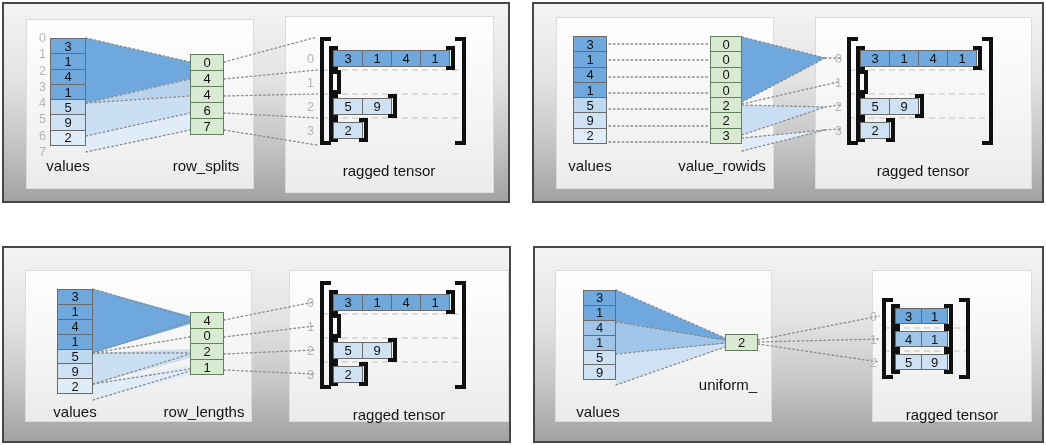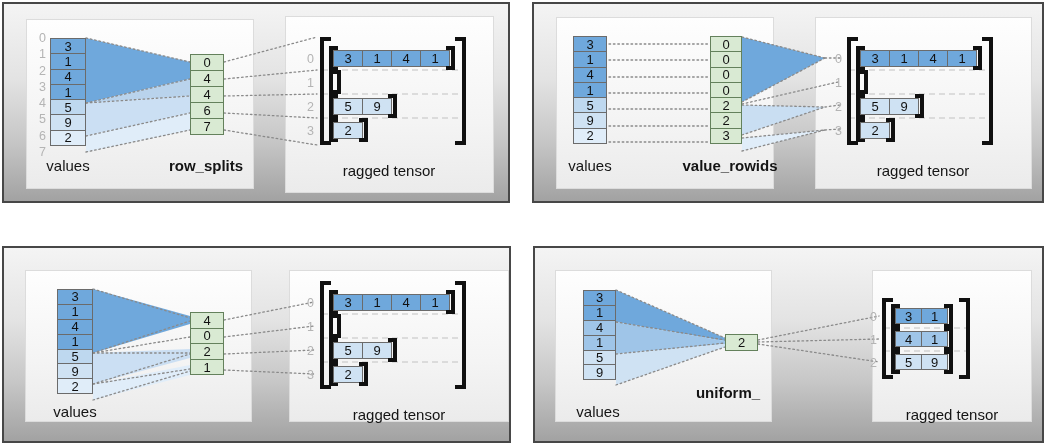--- a/index.html
+++ b/index.html
@@ -17,21 +17,21 @@
   .l1{background:#bed8ef;}
   .l{background:#cfe2f3;}
   .ll{background:#e0edf9;}
   .g{background:#d9ead3;border-color:#64815c;}
   .vcol{position:absolute;display:flex;flex-direction:column;}
   .vcol .cell{width:100%;margin-top:-1px;}
   .vcol .cell:first-child{margin-top:0;}
   .h163{height:16.3px;} .h159{height:15.9px;} .h166{height:16.6px;} .h17{height:17px;}
   .idx{position:absolute;font-size:12.5px;color:#b4b4b4;text-align:right;width:24px;line-height:16px;}
   .lbl{position:absolute;font-size:15px;color:#141414;text-align:center;line-height:17px;}
-  .lbl.bold{font-weight:700;}
+  .lbl.bold{font-weight:400;}
   .rrow{position:absolute;display:flex;align-items:center;}
   .rcell{width:30px;height:17px;margin-left:-1px;}
   .brcell{width:27px;height:16px;margin-left:-1px;}
   .rb{box-sizing:border-box;width:9px;height:24px;border:4px solid #101010;flex:none;background:transparent;}
   .rb.lft{border-right:none;margin-right:-4px;}
   .rb.rgt{border-left:none;margin-left:-4px;}
   .rb.rgt.empty{margin-left:-2px;}
   .bb{position:absolute;box-sizing:border-box;width:11px;border:4px solid #101010;}
   .bb.lft{border-right:none;}
   .bb.rgt{border-left:none;}
@@ -169,21 +169,21 @@
   <div class="vcol" style="left:176px;top:32px;width:32px">
     <div class="cell h163 g">0</div>
     <div class="cell h163 g">0</div>
     <div class="cell h163 g">0</div>
     <div class="cell h163 g">0</div>
     <div class="cell h163 g">2</div>
     <div class="cell h163 g">2</div>
     <div class="cell h163 g">3</div>
   </div>
   <span class="lbl" style="left:16px;top:153px;width:80px">values</span>
-  <span class="lbl bold" style="left:136px;top:153px;width:120px">value_rowids</span>
+  <span class="lbl bold" style="left:128px;top:153px;width:120px">value_rowids</span>
   <span class="lbl" style="left:329px;top:158px;width:120px">ragged tensor</span>
   <div class="bb lft" style="left:313px;top:33px;height:108px"></div>
   <div class="bb rgt" style="left:448px;top:33px;height:108px"></div>
   <span class="idx" style="left:284px;top:47px">0</span>
   <span class="idx" style="left:284px;top:71px">1</span>
   <span class="idx" style="left:284px;top:95px">2</span>
   <span class="idx" style="left:284px;top:119px">3</span>
   <div class="rrow" style="left:322px;top:42px">
     <div class="rb lft"></div>
     <div class="cell rcell d">3</div>
@@ -244,20 +244,21 @@
     <div class="cell h159 l">9</div>
     <div class="cell h159 ll">2</div>
   </div>
   <div class="vcol" style="left:186px;top:64px;width:34px">
     <div class="cell h166 g">4</div>
     <div class="cell h166 g">0</div>
     <div class="cell h166 g">2</div>
     <div class="cell h166 g">1</div>
   </div>
   <span class="lbl" style="left:31px;top:155px;width:80px">values</span>
+  <span class="lbl bold" style="left:140px;top:155px;width:120px">row_lengths</span>
   <span class="lbl" style="left:335px;top:158px;width:120px">ragged tensor</span>
   <div class="bb lft" style="left:316px;top:33px;height:108px"></div>
   <div class="bb rgt" style="left:451px;top:33px;height:108px"></div>
   <span class="idx" style="left:286px;top:47px">0</span>
   <span class="idx" style="left:286px;top:71px">1</span>
   <span class="idx" style="left:286px;top:95px">2</span>
   <span class="idx" style="left:286px;top:119px">3</span>
   <div class="rrow" style="left:325px;top:42px">
     <div class="rb lft"></div>
     <div class="cell rcell d">3</div>
@@ -307,21 +308,21 @@
   <div class="vcol" style="left:48px;top:42px;width:33px">
     <div class="cell h159 d">3</div>
     <div class="cell h159 d">1</div>
     <div class="cell h159 m">4</div>
     <div class="cell h159 m">1</div>
     <div class="cell h159 l">5</div>
     <div class="cell h159 l">9</div>
   </div>
   <div class="cell h17 g" style="position:absolute;left:190px;top:86px;width:33px">2</div>
   <span class="lbl" style="left:23px;top:155px;width:80px">values</span>
-  <span class="lbl bold" style="left:133px;top:136px;width:120px">uniform_</span>
+  <span class="lbl bold" style="left:133px;top:128px;width:120px">uniform_</span>
   <span class="lbl" style="left:357px;top:158px;width:120px">ragged tensor</span>
   <div class="bb lft" style="left:347px;top:50px;height:81px"></div>
   <div class="bb rgt" style="left:424px;top:50px;height:81px"></div>
   <span class="idx" style="left:318px;top:61px">0</span>
   <span class="idx" style="left:318px;top:84px">1</span>
   <span class="idx" style="left:318px;top:107px">2</span>
   <div class="rrow" style="left:356px;top:56px">
     <div class="rb lft"></div>
     <div class="cell brcell d">3</div>
     <div class="cell brcell d">1</div>

